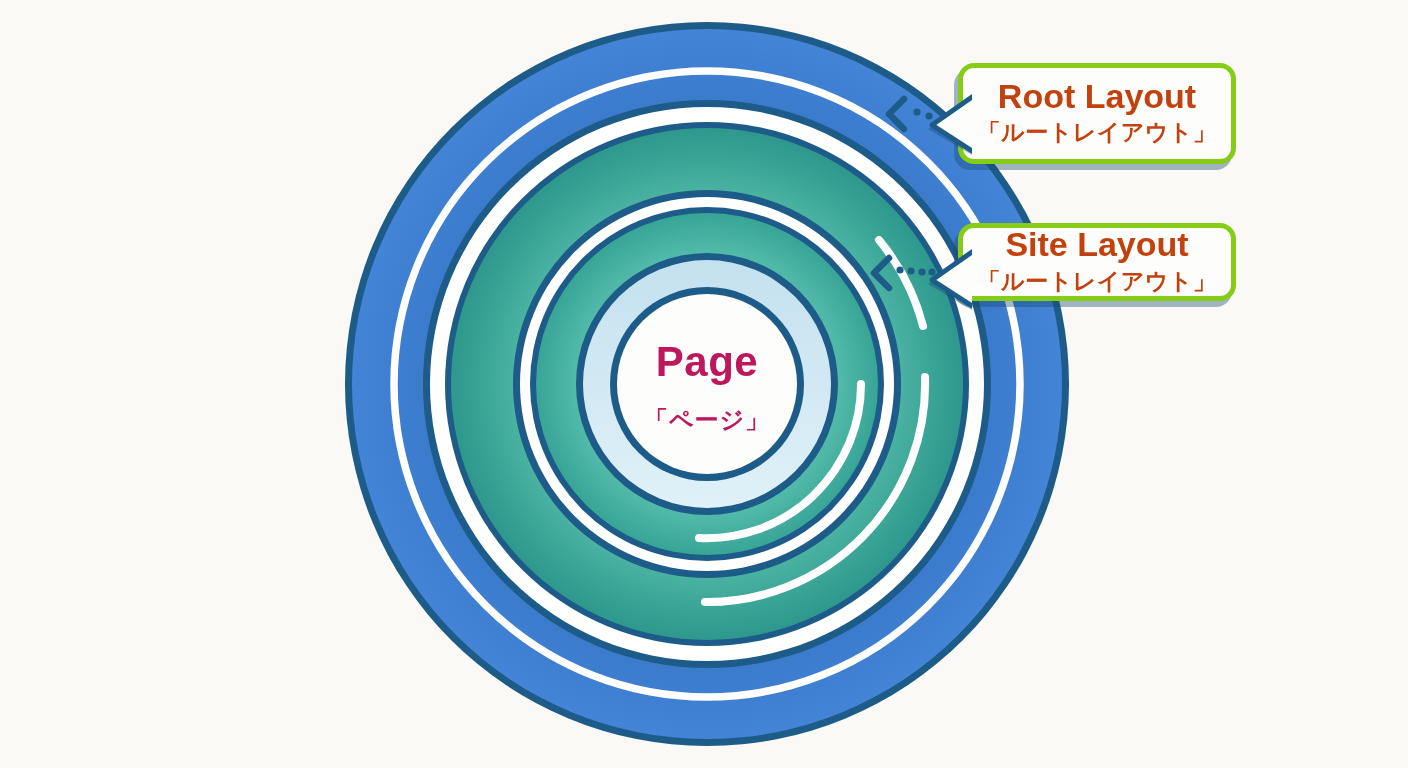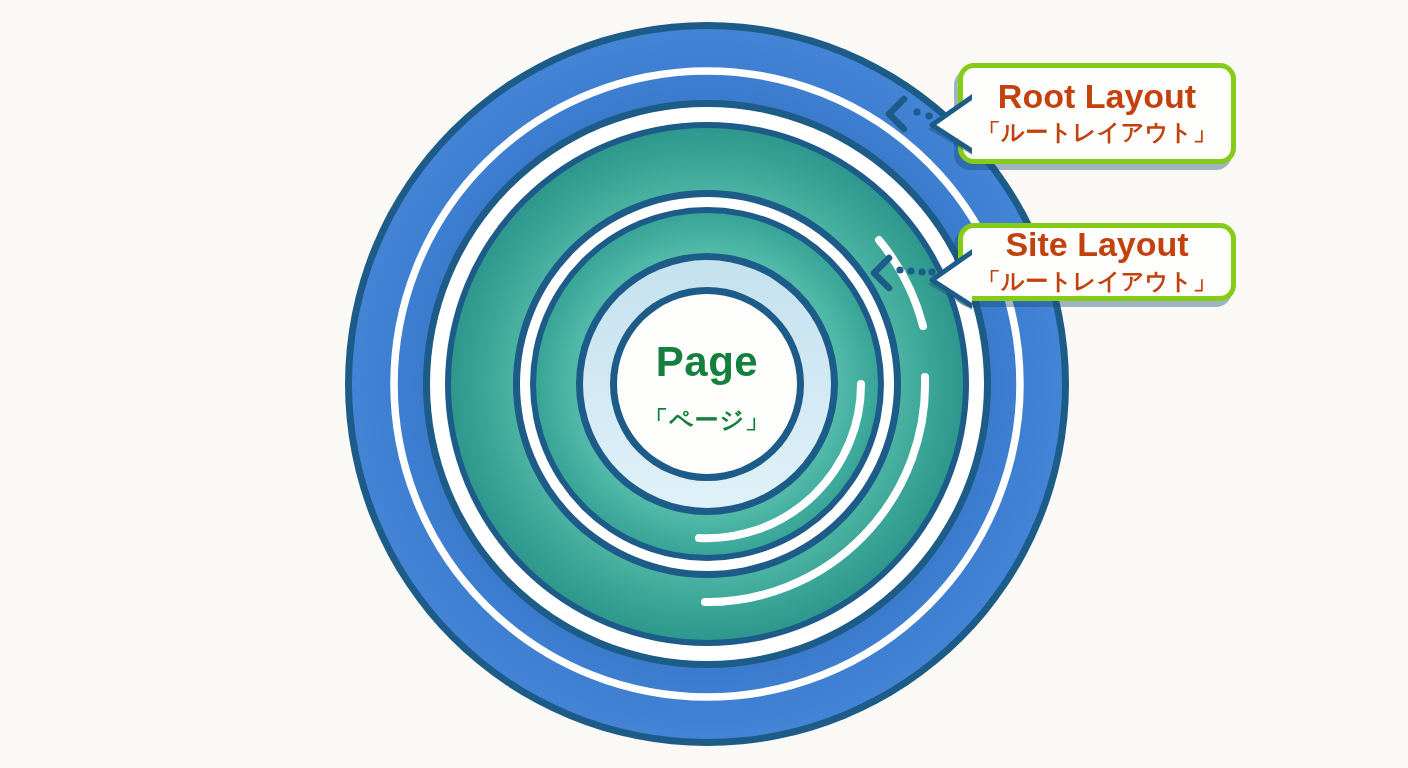--- a/index.html
+++ b/index.html
@@ -23,21 +23,21 @@
     width: 1408px;
     height: 768px;
     display: block;
   }
   .center-label {
     position: absolute;
     left: 707px;
     top: 388px;
     transform: translate(-50%, -50%);
     text-align: center;
-    color: #15803d;
+    color: #be185d;
     pointer-events: none;
   }
   .center-label .en {
     font-size: 42px;
     font-weight: bold;
     line-height: 1.05;
     letter-spacing: 0.5px;
   }
   .center-label .ja {
     font-size: 24px;

